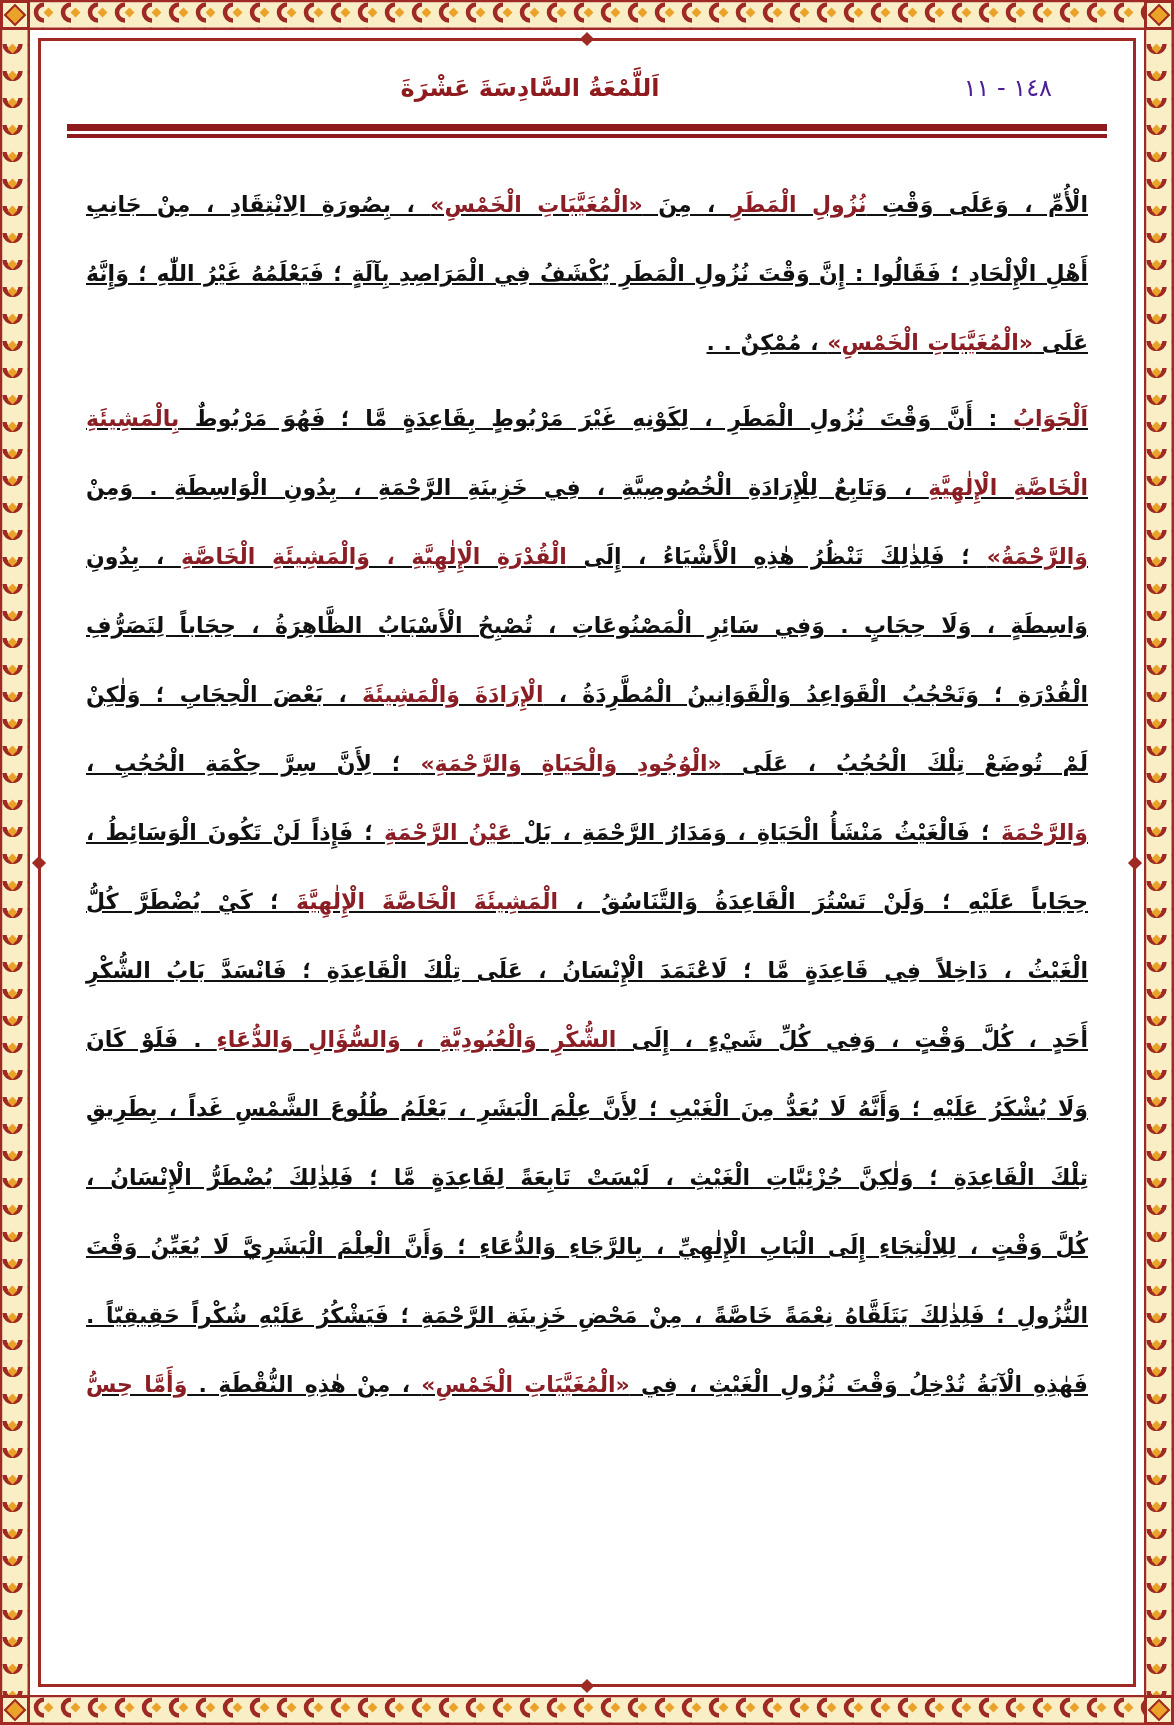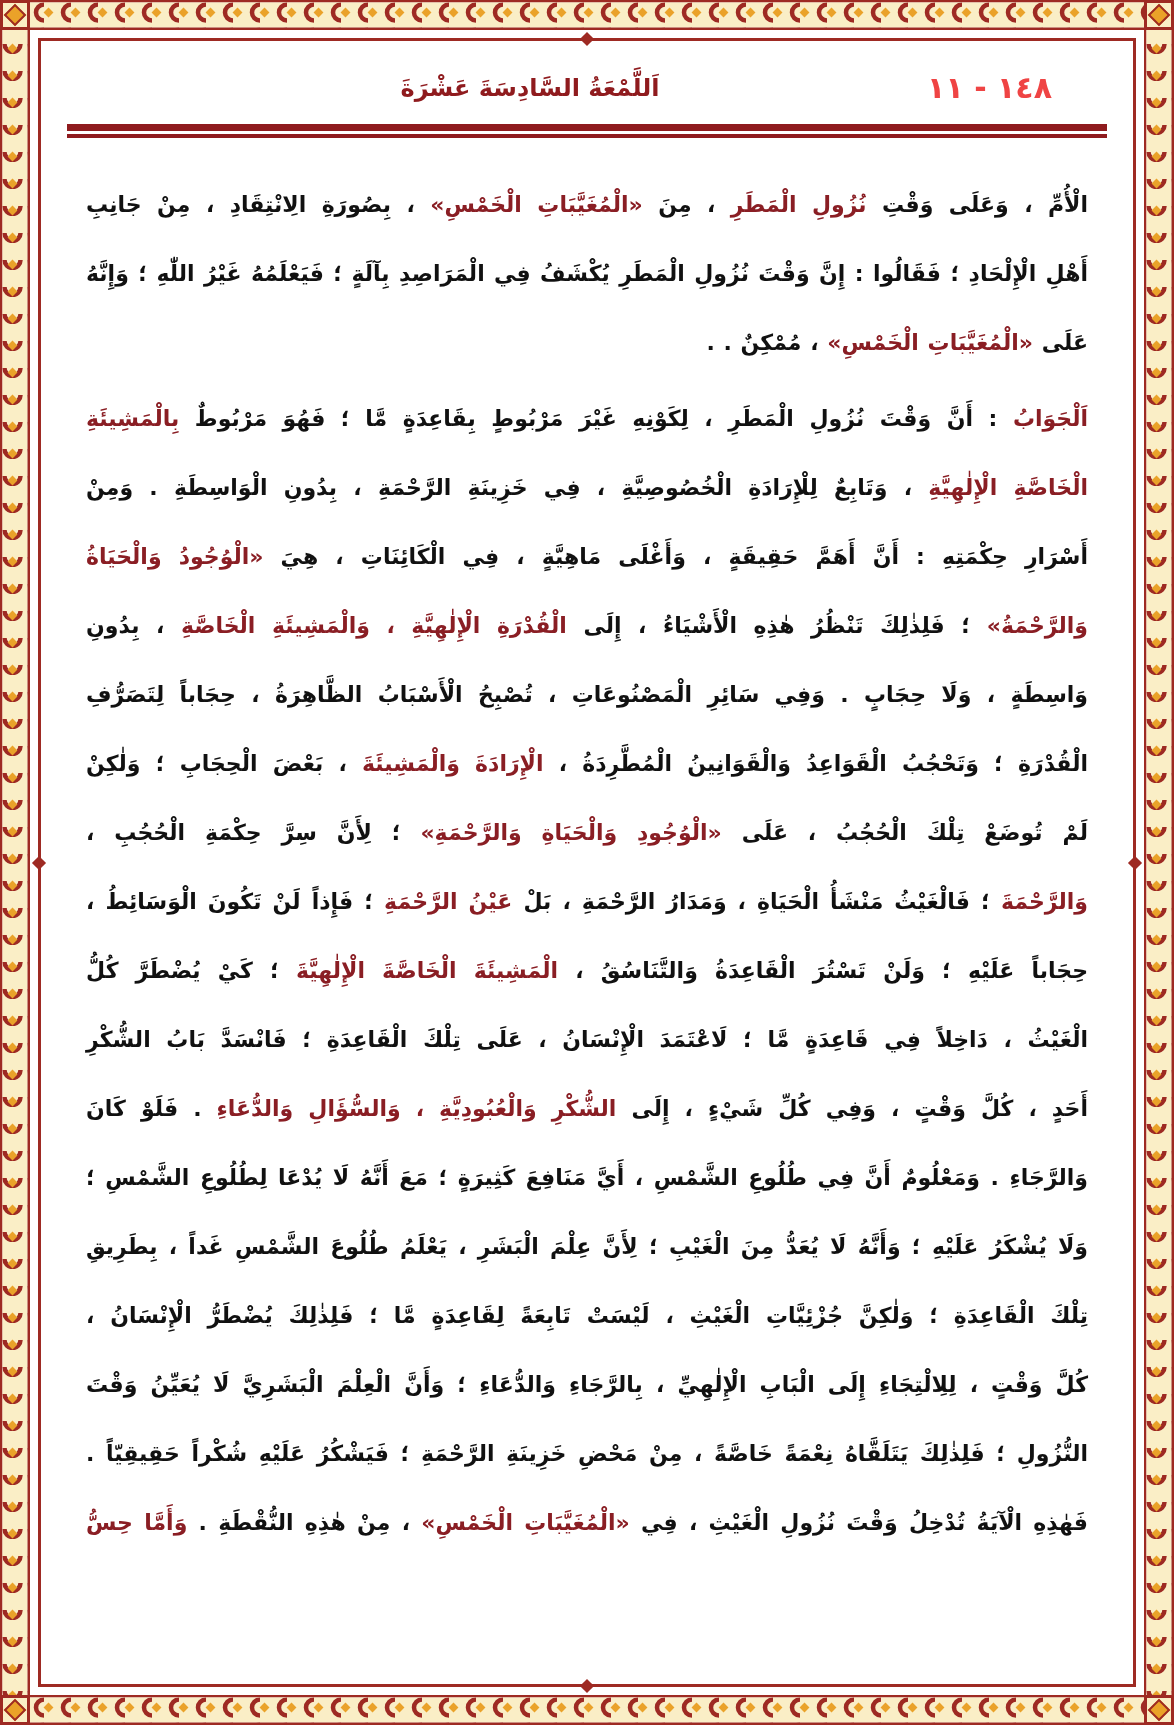--- a/index.html
+++ b/index.html
@@ -40,21 +40,21 @@
   .knob.s{bottom:-7px;left:50%;margin-left:-5px;}
   .knob.e{right:-7px;top:50%;margin-top:-5px;}
   .knob.w{left:-7px;top:50%;margin-top:-5px;}
   
   .content{
     position:absolute;top:62px;left:86px;width:1002px;z-index:2;
   }
   .hdr{position:relative;height:56px;}
   .hdr .pagenum{
     position:absolute;top:0;right:36px;
-    color:#ef4444;font-weight:bold;font-size:30px;line-height:52px;
+    color:#4c1d95;font-weight:normal;font-size:24px;line-height:52px;
     white-space:nowrap;
   }
   .hdr .title{
     position:relative;left:-57px;width:100%;text-align:center;
     color:#8f1b1e;font-weight:bold;font-size:24px;line-height:52px;
   }
   .hrule{
     margin:6px -19px 0 -19px;height:3px;
     border-top:7px solid #8f1b1e;border-bottom:4px solid #8f1b1e;
   }
@@ -62,20 +62,21 @@
     margin-top:32px;
     font-size:22px;font-weight:bold;color:#111111;
     word-spacing:1px;
   }
   .para{margin:0;}
   .para + .para{margin-top:7px;}
   .line{
     height:69px;line-height:69px;
     text-align:justify;text-align-last:justify;
     white-space:normal;
+    text-decoration:underline;
   }
   .line.last{text-align-last:right;}
   .blk{color:#111111;}
   .red{color:#8a1e24;}
 </style>
 </head>
 <body>
 
 <div class="page">
 
@@ -159,30 +160,28 @@
     <div class="hrule"></div>
     <div class="bodytext">
         <div class="para">
           <div class="line"><span class="blk">الْأُمِّ ، وَعَلَى وَقْتِ </span><span class="red">نُزُولِ الْمَطَرِ</span><span class="blk"> ، مِنَ </span><span class="red">«الْمُغَيَّبَاتِ الْخَمْسِ»</span><span class="blk"> ، بِصُورَةِ الِانْتِقَادِ ، مِنْ جَانِبِ</span></div>
           <div class="line"><span class="blk">أَهْلِ الْإِلْحَادِ ؛ فَقَالُوا : إِنَّ وَقْتَ نُزُولِ الْمَطَرِ يُكْشَفُ فِي الْمَرَاصِدِ بِآلَةٍ ؛ فَيَعْلَمُهُ غَيْرُ اللّٰهِ ؛ وَإِنَّهُ</span></div>
           <div class="line last"><span class="blk">عَلَى </span><span class="red">«الْمُغَيَّبَاتِ الْخَمْسِ»</span><span class="blk"> ، مُمْكِنٌ . .</span></div>
         </div>
         <div class="para">
           <div class="line"><span class="red">اَلْجَوَابُ</span><span class="blk"> : أَنَّ وَقْتَ نُزُولِ الْمَطَرِ ، لِكَوْنِهِ غَيْرَ مَرْبُوطٍ بِقَاعِدَةٍ مَّا ؛ فَهُوَ مَرْبُوطٌ </span><span class="red">بِالْمَشِيئَةِ</span></div>
           <div class="line"><span class="red">الْخَاصَّةِ الْإِلٰهِيَّةِ</span><span class="blk"> ، وَتَابِعٌ لِلْإِرَادَةِ الْخُصُوصِيَّةِ ، فِي خَزِينَةِ الرَّحْمَةِ ، بِدُونِ الْوَاسِطَةِ . وَمِنْ</span></div>
-          <div class="line"><span class="blk">أَسْرَارِ حِكْمَتِهِ : أَنَّ أَهَمَّ حَقِيقَةٍ ، وَأَغْلَى مَاهِيَّةٍ ، فِي الْكَائِنَاتِ ، هِيَ </span><span class="red">«الْوُجُودُ وَالْحَيَاةُ</span></div>
           <div class="line"><span class="red">وَالرَّحْمَةُ»</span><span class="blk"> ؛ فَلِذٰلِكَ تَنْظُرُ هٰذِهِ الْأَشْيَاءُ ، إِلَى </span><span class="red">الْقُدْرَةِ الْإِلٰهِيَّةِ ، وَالْمَشِيئَةِ الْخَاصَّةِ</span><span class="blk"> ، بِدُونِ</span></div>
           <div class="line"><span class="blk">وَاسِطَةٍ ، وَلَا حِجَابٍ . وَفِي سَائِرِ الْمَصْنُوعَاتِ ، تُصْبِحُ الْأَسْبَابُ الظَّاهِرَةُ ، حِجَاباً لِتَصَرُّفِ</span></div>
           <div class="line"><span class="blk">الْقُدْرَةِ ؛ وَتَحْجُبُ الْقَوَاعِدُ وَالْقَوَانِينُ الْمُطَّرِدَةُ ، </span><span class="red">الْإِرَادَةَ وَالْمَشِيئَةَ</span><span class="blk"> ، بَعْضَ الْحِجَابِ ؛ وَلٰكِنْ</span></div>
           <div class="line"><span class="blk">لَمْ تُوضَعْ تِلْكَ الْحُجُبُ ، عَلَى </span><span class="red">«الْوُجُودِ وَالْحَيَاةِ وَالرَّحْمَةِ»</span><span class="blk"> ؛ لِأَنَّ سِرَّ حِكْمَةِ الْحُجُبِ ،</span></div>
           <div class="line"><span class="red">وَالرَّحْمَةَ</span><span class="blk"> ؛ فَالْغَيْثُ مَنْشَأُ الْحَيَاةِ ، وَمَدَارُ الرَّحْمَةِ ، بَلْ </span><span class="red">عَيْنُ الرَّحْمَةِ</span><span class="blk"> ؛ فَإِذاً لَنْ تَكُونَ الْوَسَائِطُ ،</span></div>
           <div class="line"><span class="blk">حِجَاباً عَلَيْهِ ؛ وَلَنْ تَسْتُرَ الْقَاعِدَةُ وَالتَّنَاسُقُ ، </span><span class="red">الْمَشِيئَةَ الْخَاصَّةَ الْإِلٰهِيَّةَ</span><span class="blk"> ؛ كَيْ يُضْطَرَّ كُلُّ</span></div>
           <div class="line"><span class="blk">الْغَيْثُ ، دَاخِلاً فِي قَاعِدَةٍ مَّا ؛ لَاعْتَمَدَ الْإِنْسَانُ ، عَلَى تِلْكَ الْقَاعِدَةِ ؛ فَانْسَدَّ بَابُ الشُّكْرِ</span></div>
           <div class="line"><span class="blk">أَحَدٍ ، كُلَّ وَقْتٍ ، وَفِي كُلِّ شَيْءٍ ، إِلَى </span><span class="red">الشُّكْرِ وَالْعُبُودِيَّةِ ، وَالسُّؤَالِ وَالدُّعَاءِ</span><span class="blk"> . فَلَوْ كَانَ</span></div>
-          <div class="line"><span class="blk">وَالرَّجَاءِ . وَمَعْلُومٌ أَنَّ فِي طُلُوعِ الشَّمْسِ ، أَيَّ مَنَافِعَ كَثِيرَةٍ ؛ مَعَ أَنَّهُ لَا يُدْعَا لِطُلُوعِ الشَّمْسِ ؛</span></div>
           <div class="line"><span class="blk">وَلَا يُشْكَرُ عَلَيْهِ ؛ وَأَنَّهُ لَا يُعَدُّ مِنَ الْغَيْبِ ؛ لِأَنَّ عِلْمَ الْبَشَرِ ، يَعْلَمُ طُلُوعَ الشَّمْسِ غَداً ، بِطَرِيقِ</span></div>
           <div class="line"><span class="blk">تِلْكَ الْقَاعِدَةِ ؛ وَلٰكِنَّ جُزْئِيَّاتِ الْغَيْثِ ، لَيْسَتْ تَابِعَةً لِقَاعِدَةٍ مَّا ؛ فَلِذٰلِكَ يُضْطَرُّ الْإِنْسَانُ ،</span></div>
           <div class="line"><span class="blk">كُلَّ وَقْتٍ ، لِلِالْتِجَاءِ إِلَى الْبَابِ الْإِلٰهِيِّ ، بِالرَّجَاءِ وَالدُّعَاءِ ؛ وَأَنَّ الْعِلْمَ الْبَشَرِيَّ لَا يُعَيِّنُ وَقْتَ</span></div>
           <div class="line"><span class="blk">النُّزُولِ ؛ فَلِذٰلِكَ يَتَلَقَّاهُ نِعْمَةً خَاصَّةً ، مِنْ مَحْضِ خَزِينَةِ الرَّحْمَةِ ؛ فَيَشْكُرُ عَلَيْهِ شُكْراً حَقِيقِيّاً .</span></div>
           <div class="line"><span class="blk">فَهٰذِهِ الْآيَةُ تُدْخِلُ وَقْتَ نُزُولِ الْغَيْثِ ، فِي </span><span class="red">«الْمُغَيَّبَاتِ الْخَمْسِ»</span><span class="blk"> ، مِنْ هٰذِهِ النُّقْطَةِ . </span><span class="red">وَأَمَّا حِسُّ</span></div>
         </div>
       </div>
   </div>
 
 </div>

